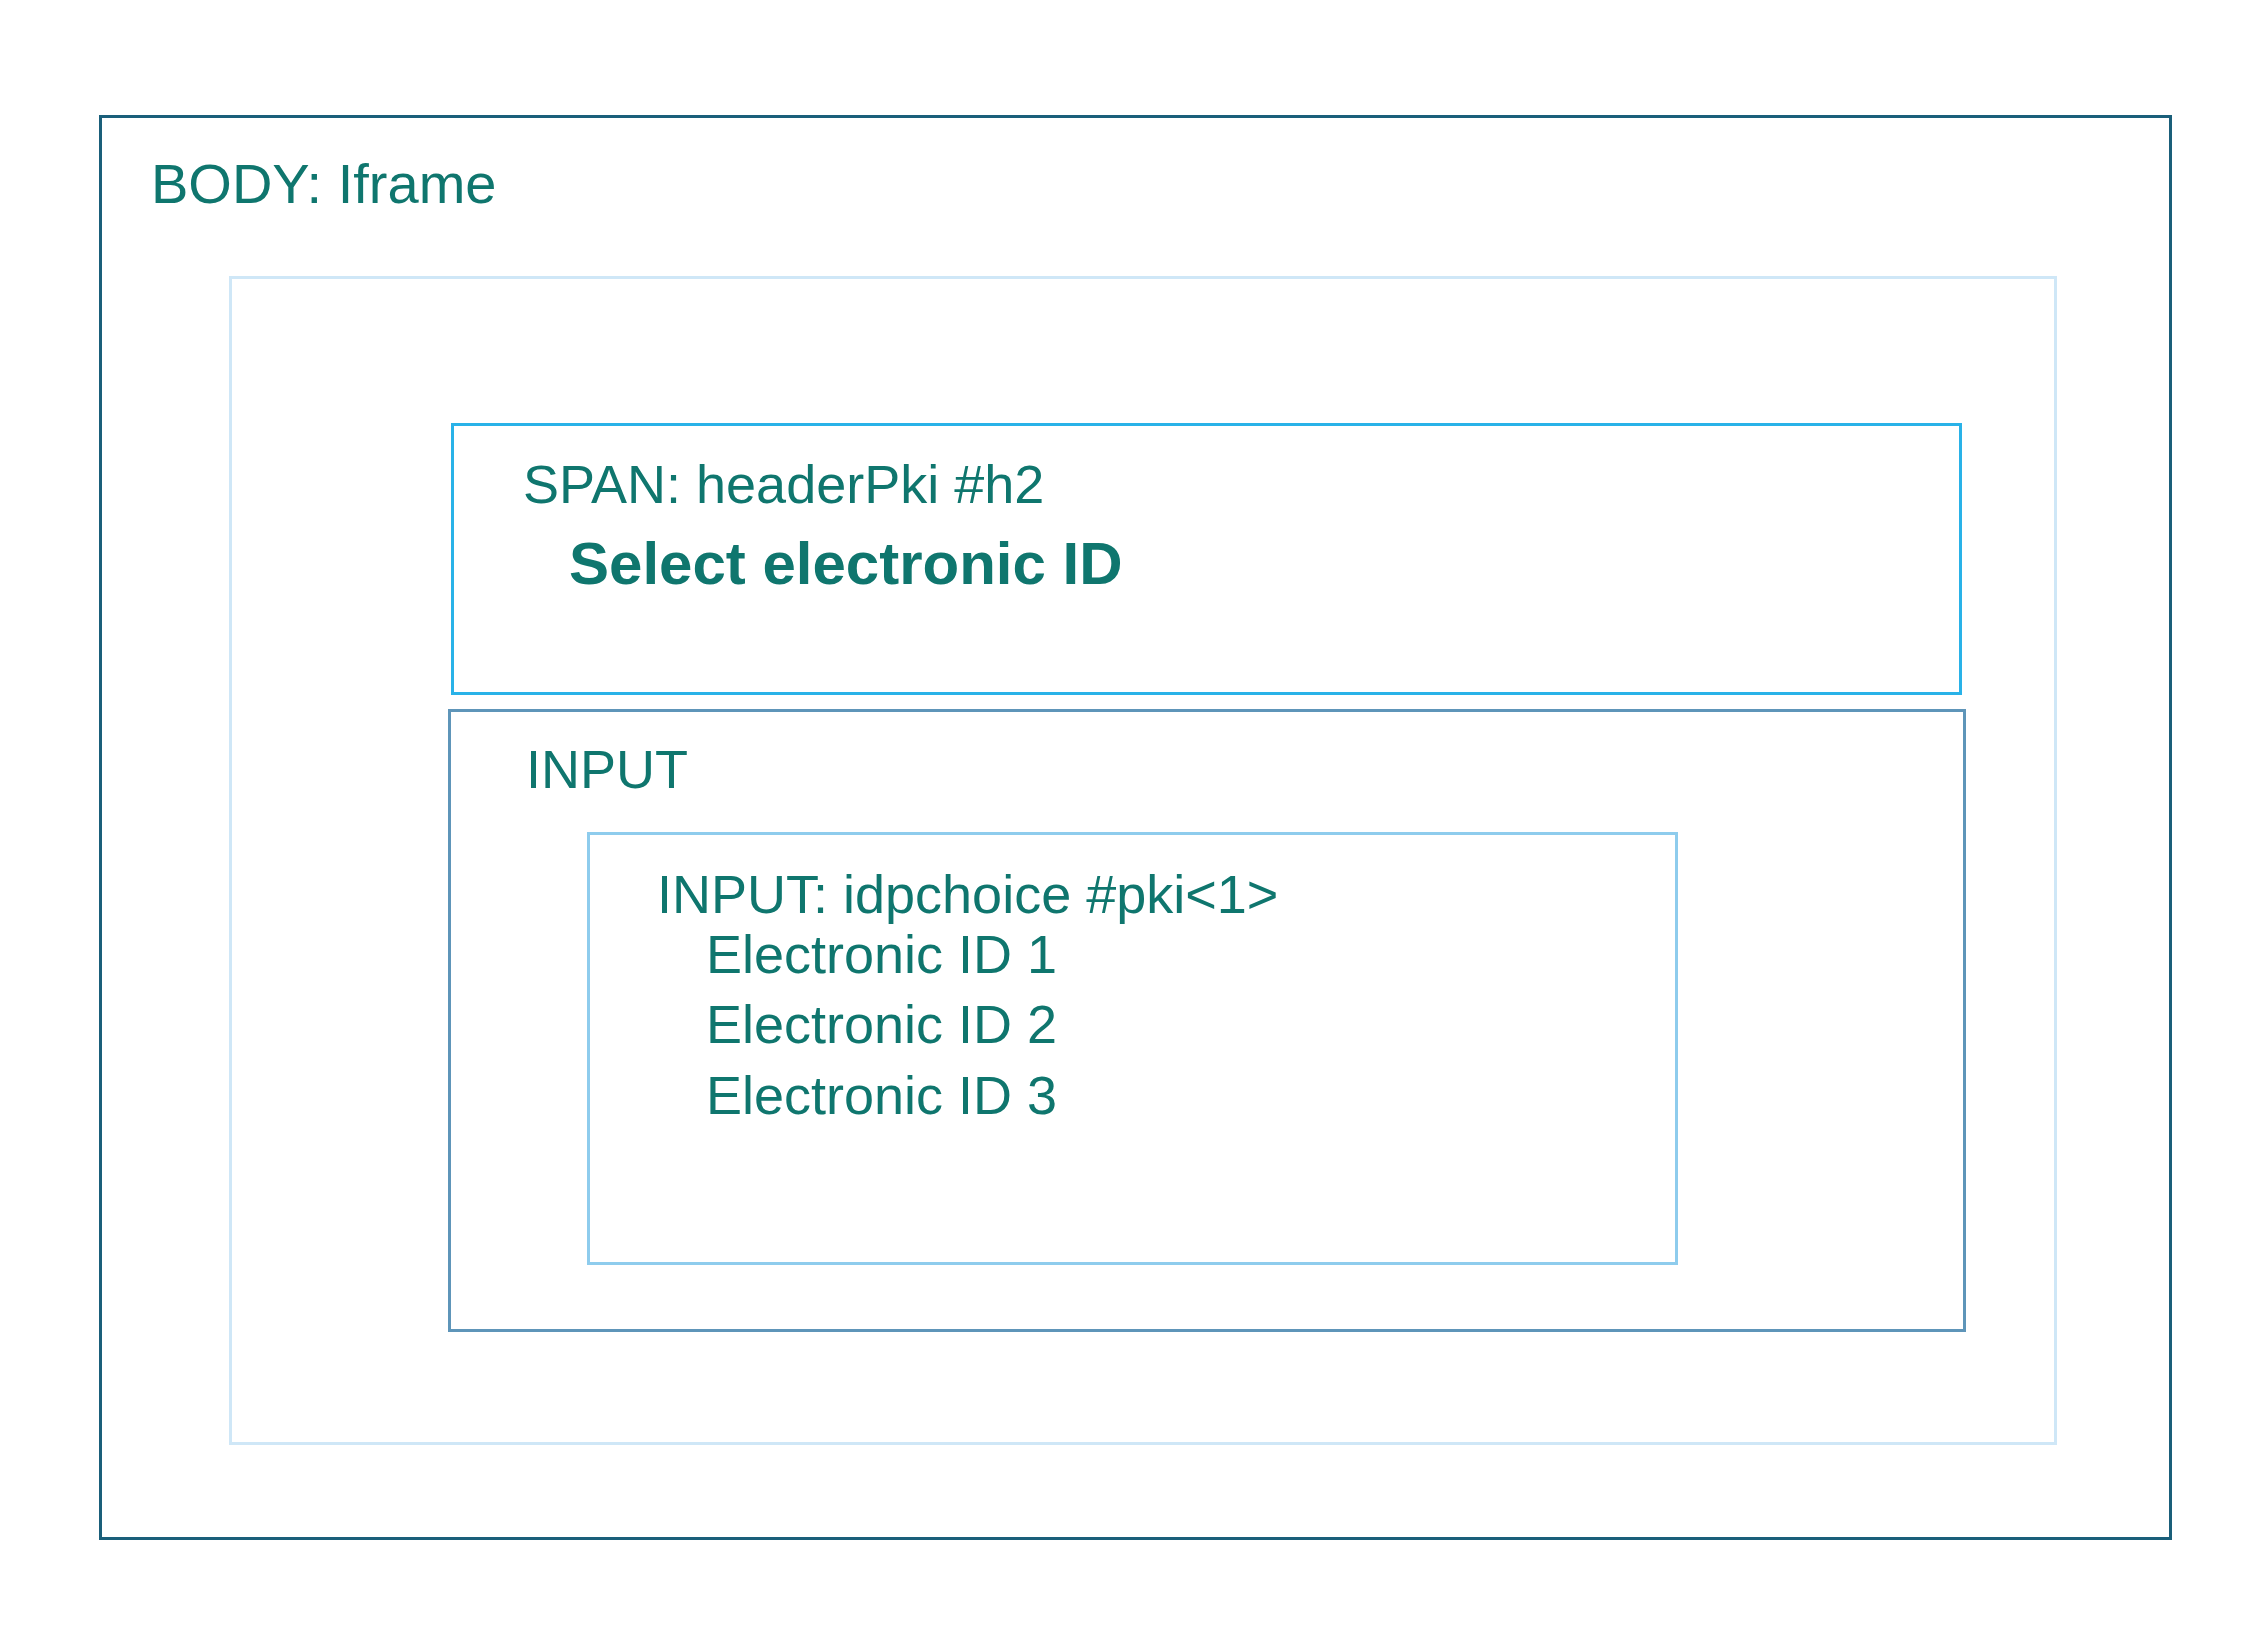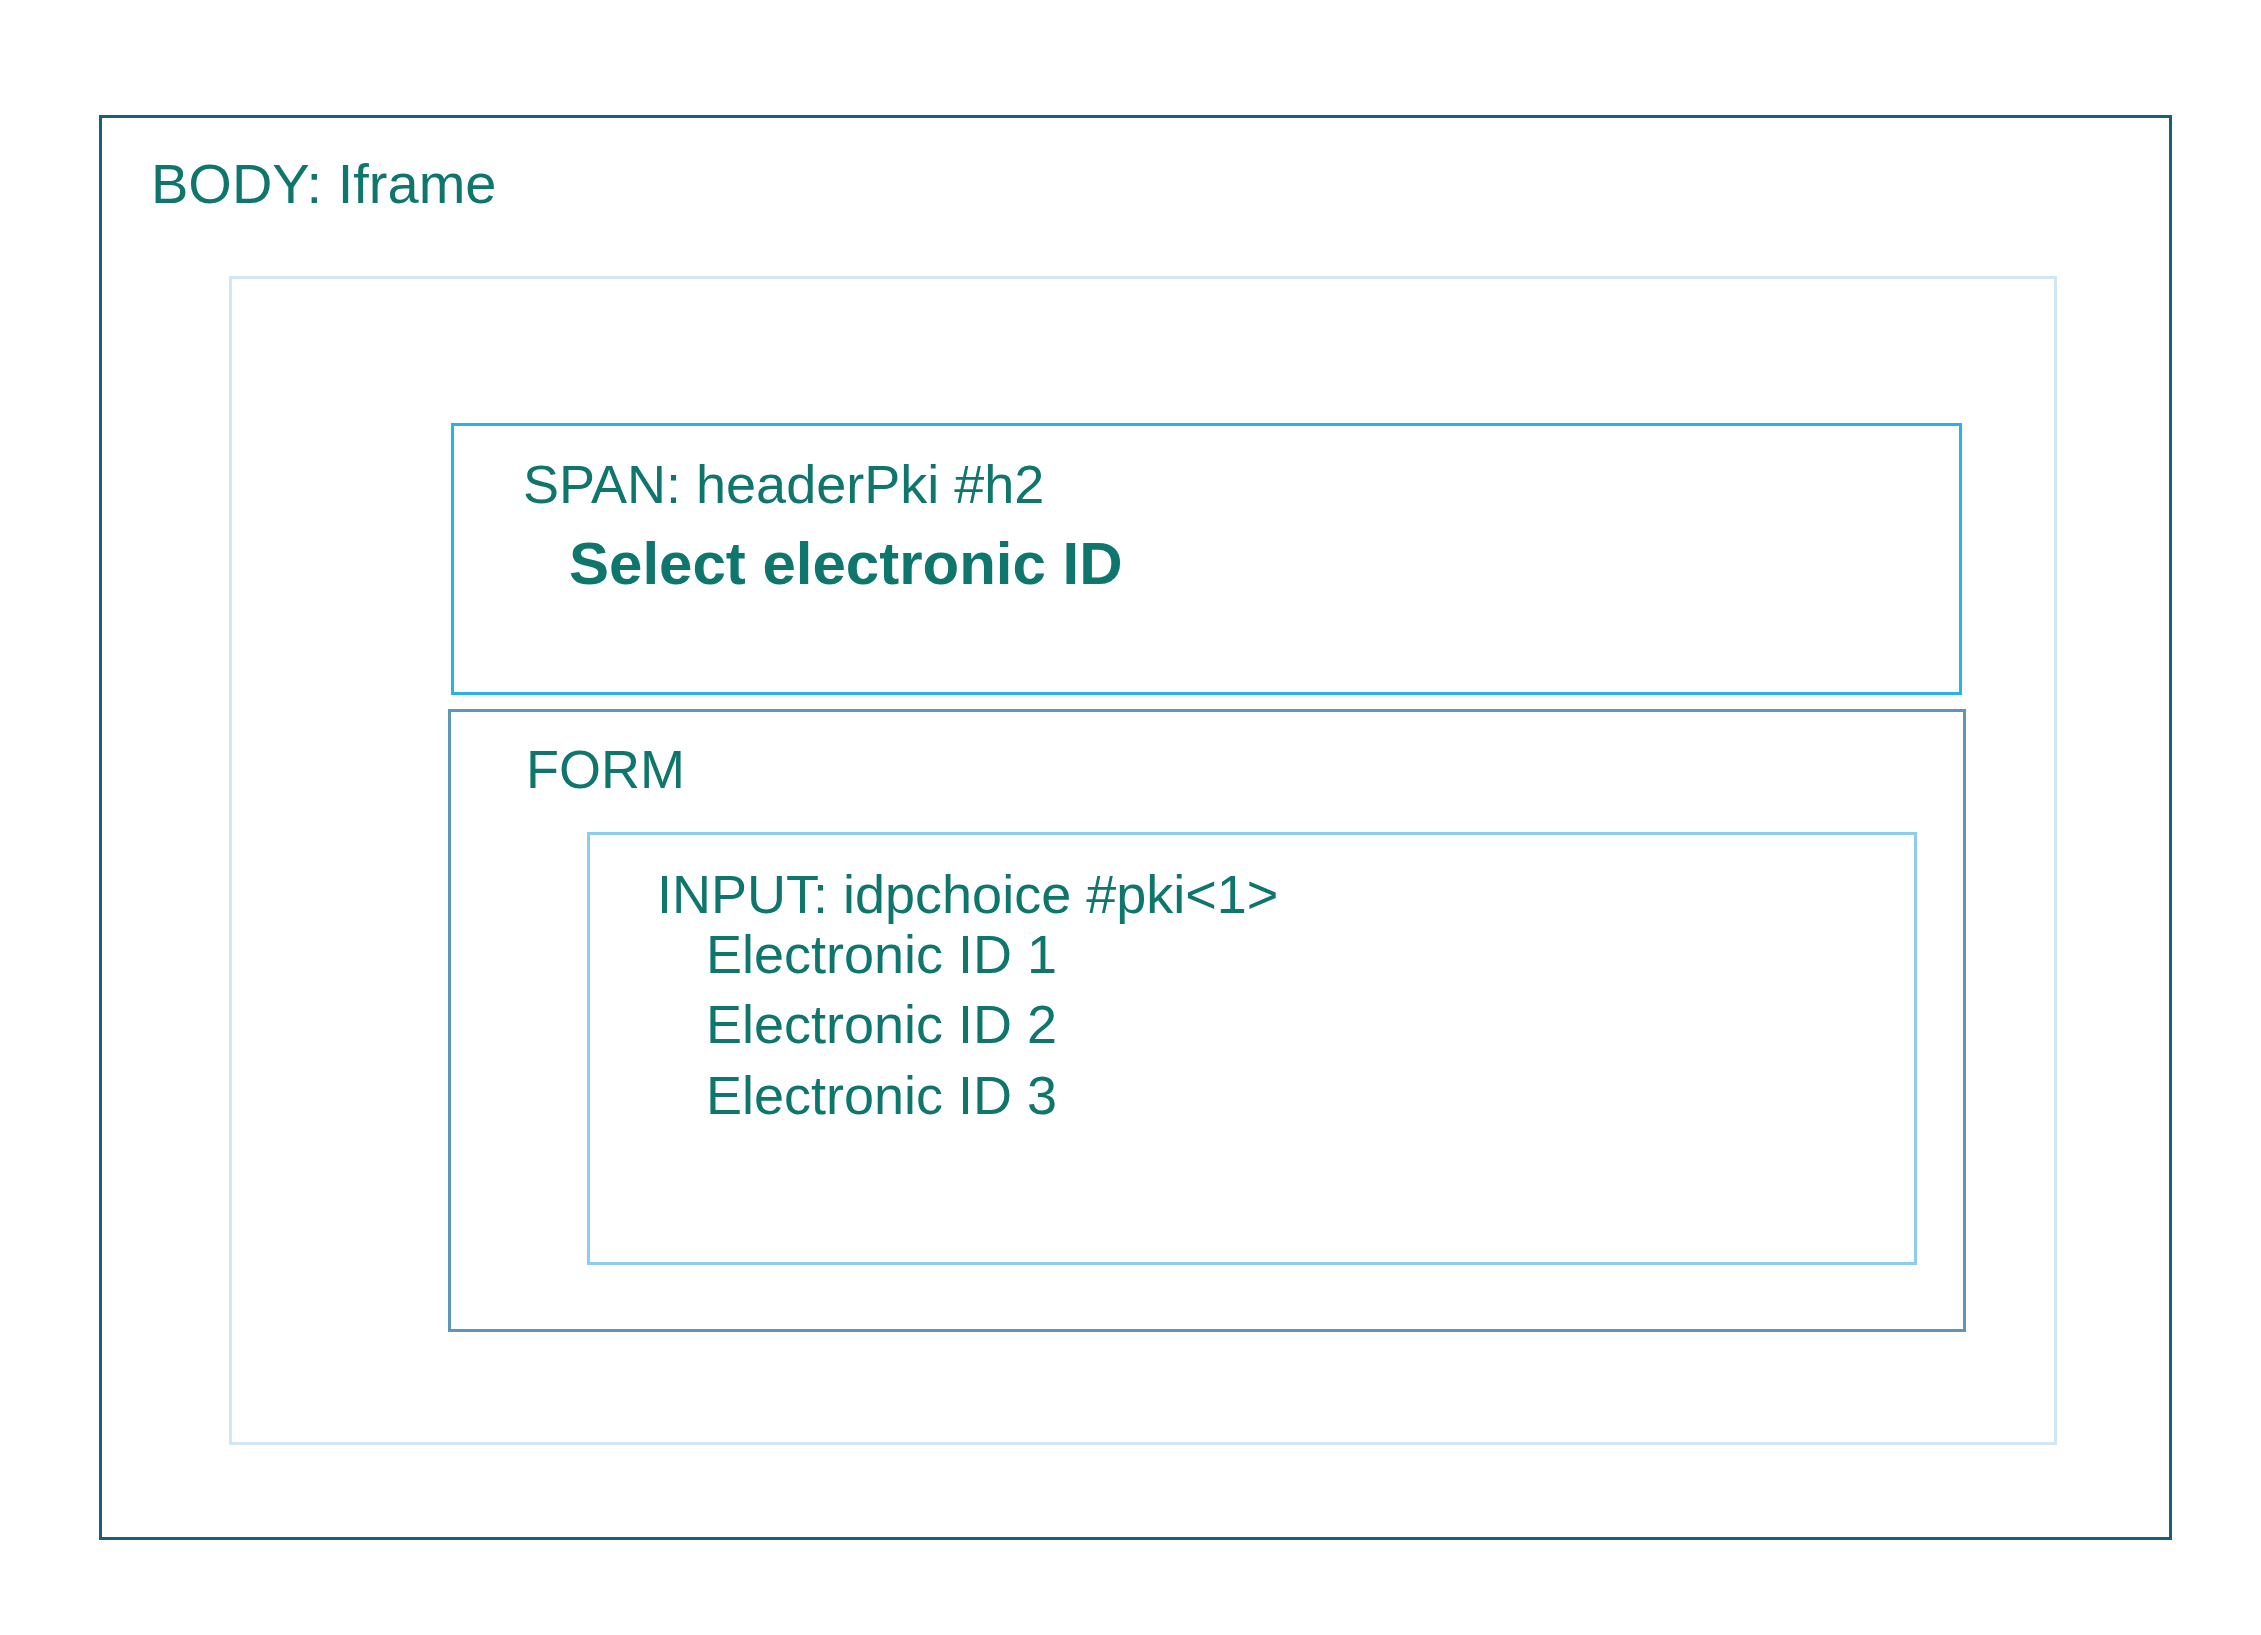--- a/index.html
+++ b/index.html
@@ -59,21 +59,21 @@
     height: 623px;
     border: 3px solid var(--c-form, #5E95B9);
     background: transparent;
   }
 
   
   .box-input {
     position: absolute;
     left: 136px;
     top: 120px;
-    width: 1330px;
+    width: 1091px;
     height: 433px;
     border: 3px solid var(--c-input, #8ECCED);
     background: transparent;
   }
 
   
   .label {
     position: absolute;
     white-space: nowrap;
     line-height: 1.12;
@@ -143,21 +143,21 @@
 
       <span class="label label-headerpki">
         <span>SPAN: headerPki #h2</span>
         <span class="sub">Select electronic ID</span>
       </span>
 
     </div>
 
     <div class="box-form" style="border-color: rgb(94, 149, 185);">
 
-      <span class="label label-form">FORM</span>
+      <span class="label label-form">INPUT</span>
 
       <div class="box-input" style="border-color: rgb(142, 204, 237);">
 
         <span class="label label-input">
           <span>INPUT: idpchoice #pki&lt;1&gt;</span>
           <span class="opt">Electronic ID 1</span>
           <span class="opt">Electronic ID 2</span>
           <span class="opt">Electronic ID 3</span>
         </span>
 

